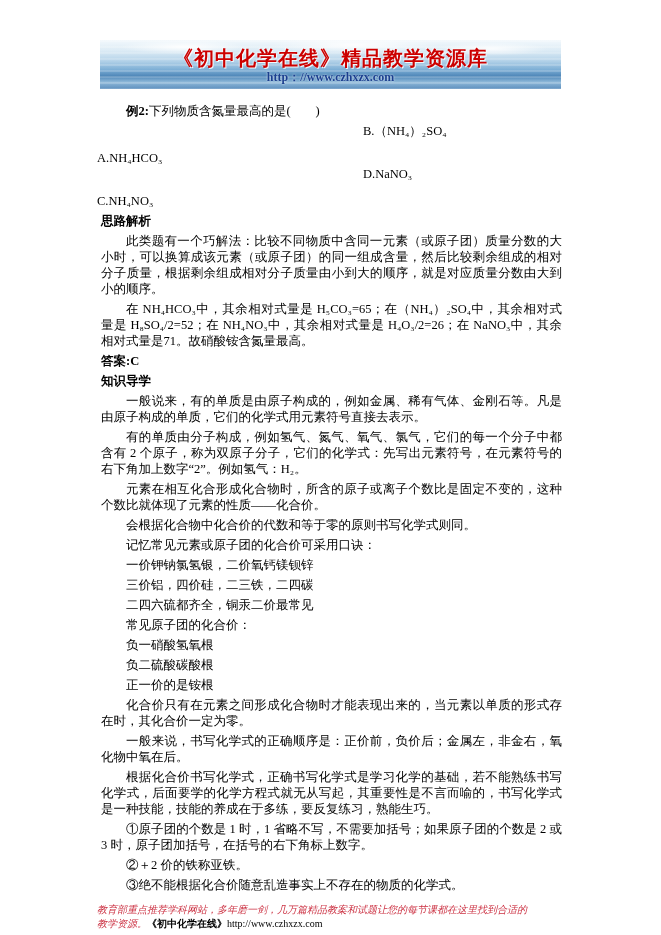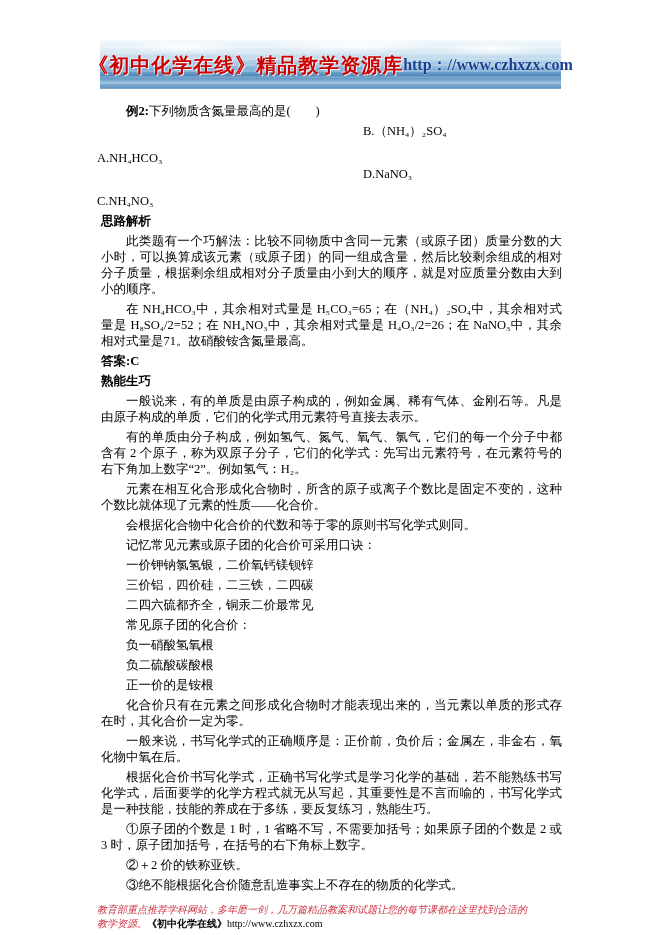--- a/index.html
+++ b/index.html
@@ -15,29 +15,29 @@
   }
   
   .banner{
     position:absolute;left:100px;top:40px;width:461px;height:49px;
     background:
       radial-gradient(ellipse 90px 10px at 18% 14%, rgba(255,255,255,.95), rgba(255,255,255,0) 70%),
       radial-gradient(ellipse 120px 12px at 55% 10%, rgba(255,255,255,.9), rgba(255,255,255,0) 70%),
       radial-gradient(ellipse 80px 10px at 85% 18%, rgba(255,255,255,.85), rgba(255,255,255,0) 70%),
       repeating-linear-gradient(180deg, rgba(255,255,255,.18) 0 2px, rgba(255,255,255,0) 2px 6px),
       linear-gradient(180deg,#f2f8fc 0%,#dcebf5 22%,#b5d3e9 42%,#7fb0d6 60%,#4e86b8 74%,#8fb9d9 86%,#5d8fbe 100%);
-    display:flex;flex-direction:row;align-items:center;justify-content:center;
+    display:flex;flex-direction:column;align-items:center;justify-content:center;
   }
   .banner-title{
     color:var(--banner-title);font-weight:bold;font-size:20px;letter-spacing:1px;
     line-height:24px;white-space:nowrap;
     text-shadow:1px 1px 0 rgba(255,255,255,.85), -1px -1px 0 rgba(255,255,255,.5);
   }
   .banner-url{
-    color:var(--banner-url);font-size:16px;line-height:14px;font-weight:bold;
+    color:var(--banner-url);font-size:12px;line-height:14px;font-weight:bold;
     text-shadow:0 0 2px rgba(255,255,255,.9);cursor:pointer;text-align:center;
   }
   
   .content{
     position:absolute;left:97px;top:99px;width:469px;
     font-size:12.5px;line-height:16px;text-align:justify;
   }
   .content p{margin:4px;padding:0;}
   .p{text-indent:2em;}
   .v{text-indent:2em;text-align:left;}
@@ -74,21 +74,21 @@
     </div>
     <div class="opt-row">
       <span class="opt-col1">C.NH₄NO₃</span>
       <span>D.NaNO₃</span>
     </div>
 
     <p class="h">思路解析</p>
     <p class="p">此类题有一个巧解法：比较不同物质中含同一元素（或原子团）质量分数的大小时，可以换算成该元素（或原子团）的同一组成含量，然后比较剩余组成的相对分子质量，根据剩余组成相对分子质量由小到大的顺序，就是对应质量分数由大到小的顺序。</p>
     <p class="p">在 NH₄HCO₃中，其余相对式量是 H₅CO₃=65；在（NH₄）₂SO₄中，其余相对式量是 H₈SO₄/2=52；在 NH₄NO₃中，其余相对式量是 H₄O₃/2=26；在 NaNO₃中，其余相对式量是71。故硝酸铵含氮量最高。</p>
     <p class="h">答案:C</p>
-    <p class="h">熟能生巧</p>
+    <p class="h">知识导学</p>
     <p class="p">一般说来，有的单质是由原子构成的，例如金属、稀有气体、金刚石等。凡是由原子构成的单质，它们的化学式用元素符号直接去表示。</p>
     <p class="p">有的单质由分子构成，例如氢气、氮气、氧气、氯气，它们的每一个分子中都含有 2 个原子，称为双原子分子，它们的化学式：先写出元素符号，在元素符号的右下角加上数字“2”。例如氢气：H₂。</p>
     <p class="p">元素在相互化合形成化合物时，所含的原子或离子个数比是固定不变的，这种个数比就体现了元素的性质――化合价。</p>
     <p class="p">会根据化合物中化合价的代数和等于零的原则书写化学式则同。</p>
     <p class="p">记忆常见元素或原子团的化合价可采用口诀：</p>
     <p class="v">一价钾钠氯氢银，二价氧钙镁钡锌</p>
     <p class="v">三价铝，四价硅，二三铁，二四碳</p>
     <p class="v">二四六硫都齐全，铜汞二价最常见</p>
     <p class="v">常见原子团的化合价：</p>
     <p class="v">负一硝酸氢氧根</p>

